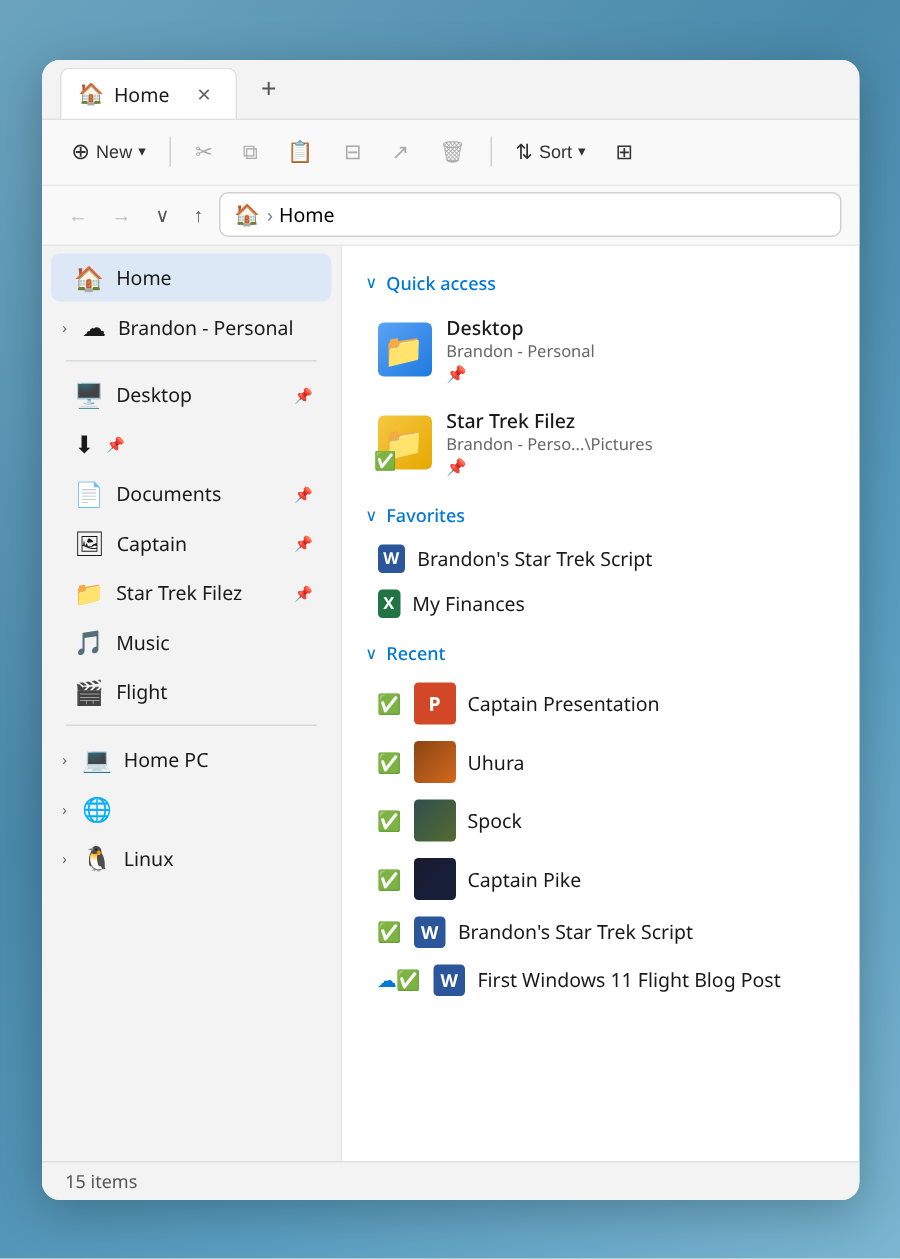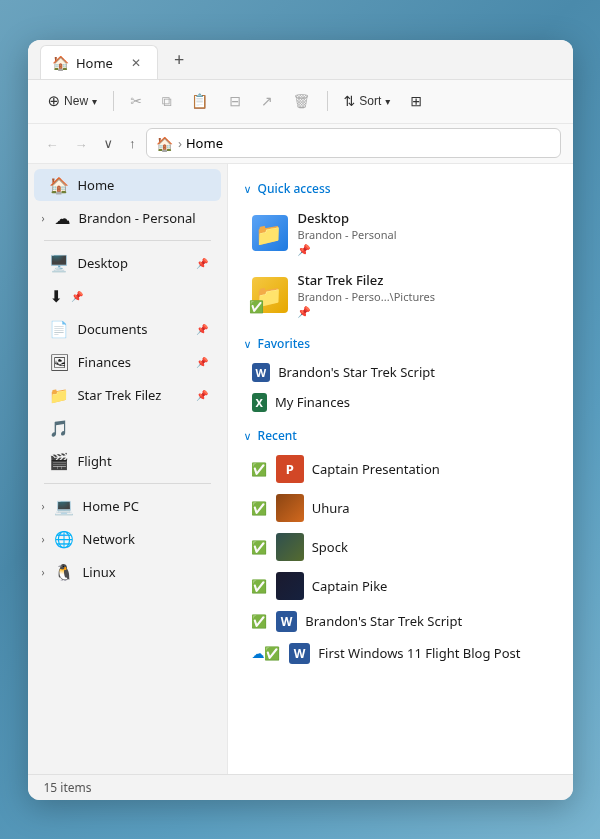--- a/index.html
+++ b/index.html
@@ -366,51 +366,51 @@
       </div>
 
       <div class="sidebar-item">
         <span class="sidebar-item-icon">📄</span>
         <span class="sidebar-item-label">Documents</span>
         <span class="pin-icon">📌</span>
       </div>
 
       <div class="sidebar-item">
         <span class="sidebar-item-icon">🖼</span>
-        <span class="sidebar-item-label">Finances</span>
+        <span class="sidebar-item-label">Captain</span>
         <span class="pin-icon">📌</span>
       </div>
 
       <div class="sidebar-item">
         <span class="sidebar-item-icon">📁</span>
         <span class="sidebar-item-label">Star Trek Filez</span>
         <span class="pin-icon">📌</span>
       </div>
 
       <div class="sidebar-item">
         <span class="sidebar-item-icon">🎵</span>
+        <span class="sidebar-item-label">Music</span>
       </div>
 
       <div class="sidebar-item">
         <span class="sidebar-item-icon">🎬</span>
         <span class="sidebar-item-label">Flight</span>
       </div>
 
       <div class="sidebar-sep"></div>
 
       <div class="sidebar-item has-expand">
         <span class="expand-arrow">›</span>
         <span class="sidebar-item-icon">💻</span>
         <span class="sidebar-item-label">Home PC</span>
       </div>
 
       <div class="sidebar-item has-expand">
         <span class="expand-arrow">›</span>
         <span class="sidebar-item-icon">🌐</span>
-        <span class="sidebar-item-label">Network</span>
       </div>
 
       <div class="sidebar-item has-expand">
         <span class="expand-arrow">›</span>
         <span class="sidebar-item-icon">🐧</span>
         <span class="sidebar-item-label">Linux</span>
       </div>
 
     </div>
 

